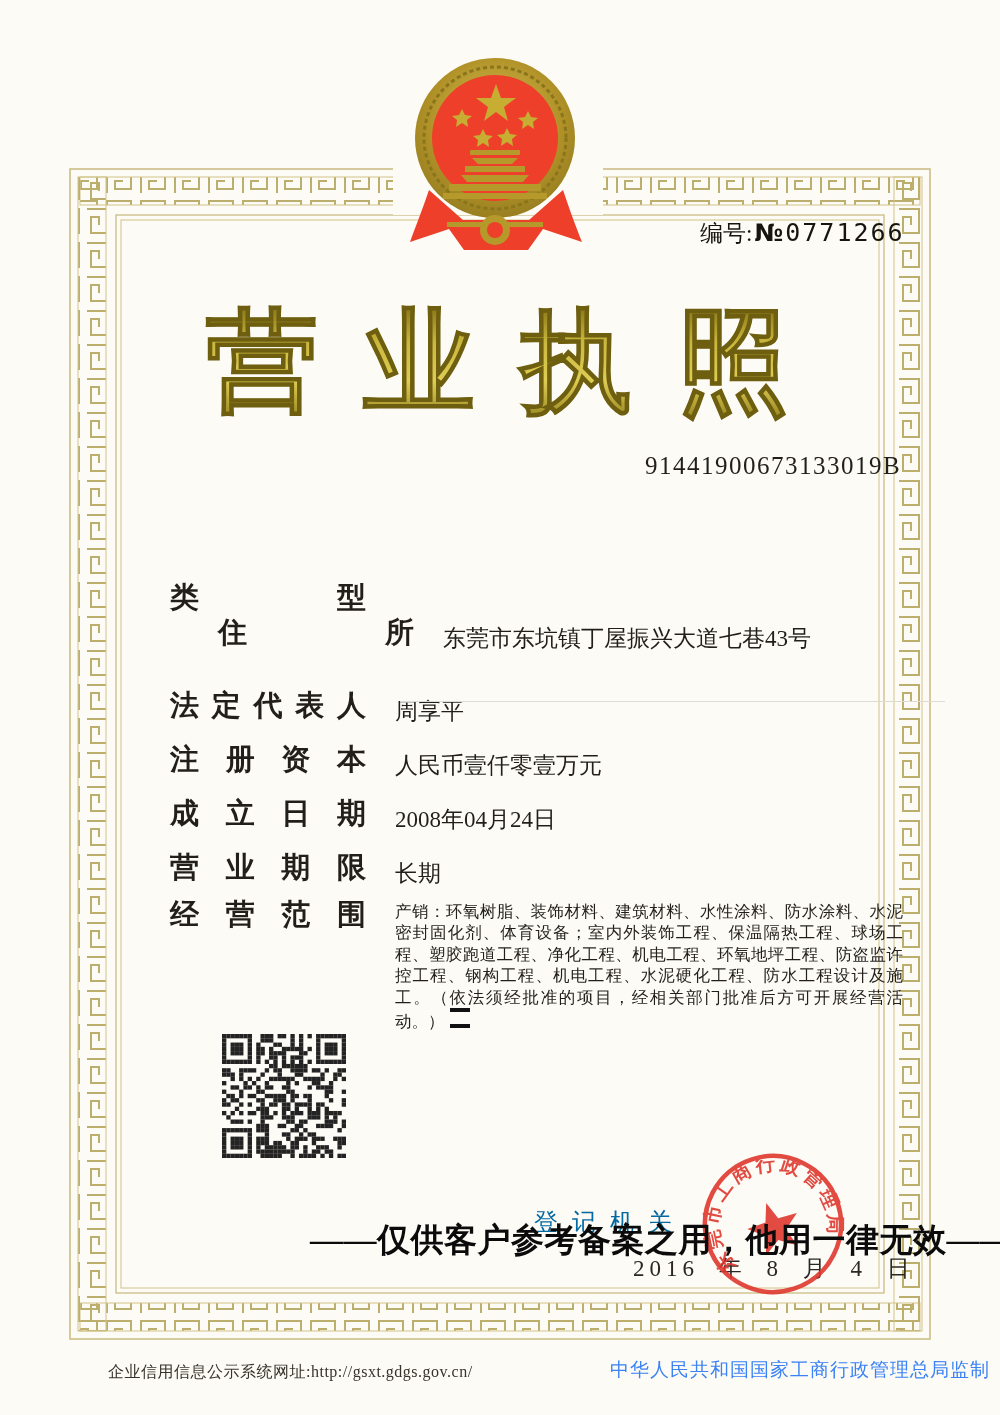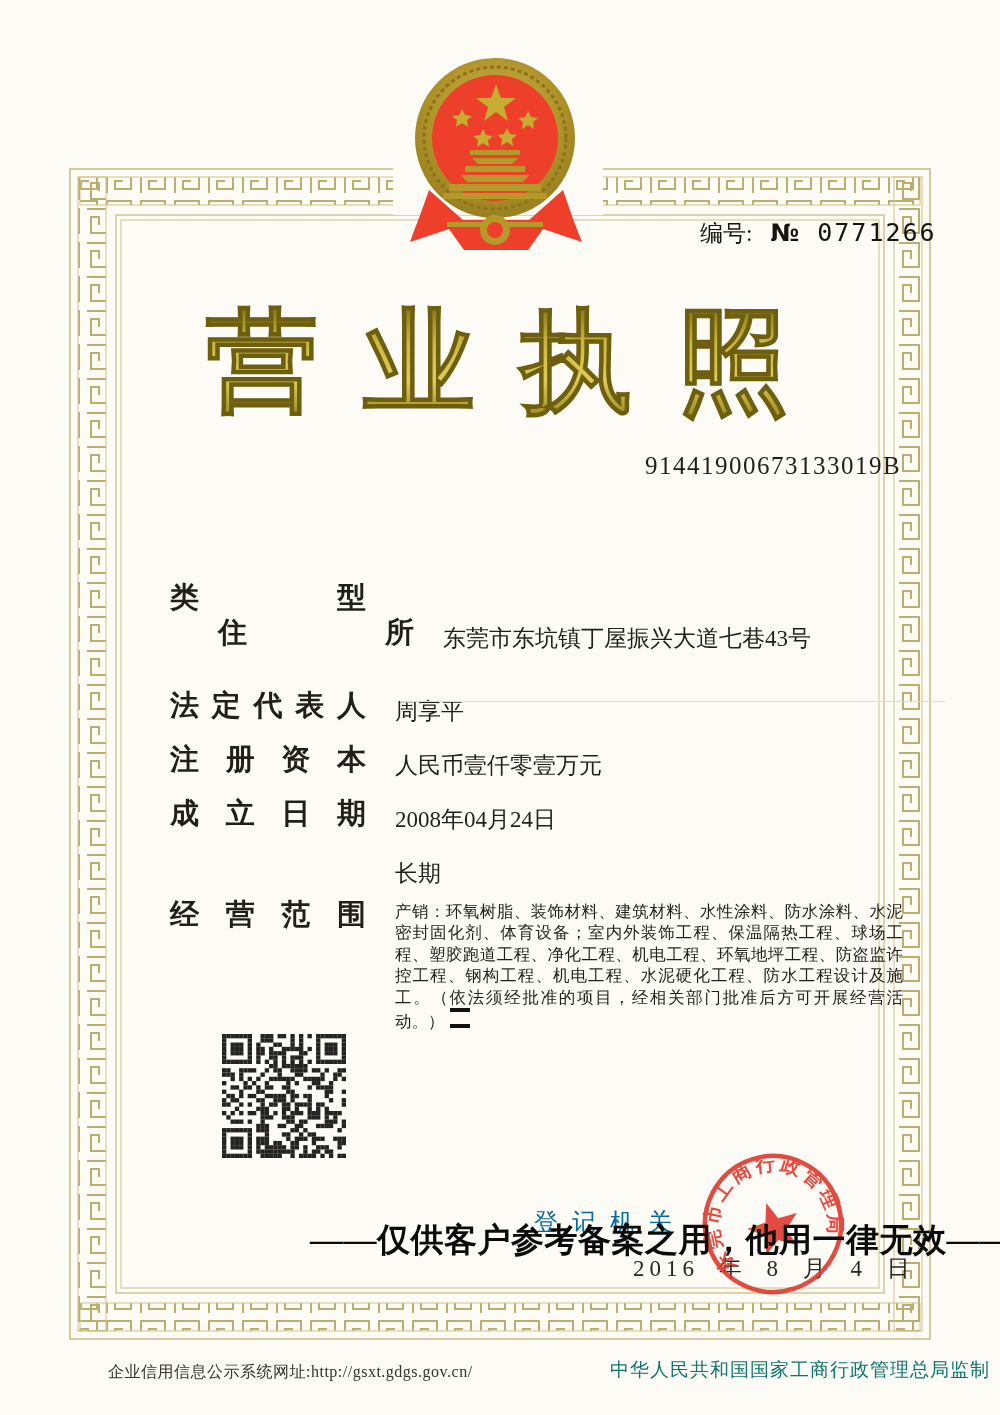--- a/index.html
+++ b/index.html
@@ -1,39 +1,39 @@
 <!DOCTYPE html>
 <html><head>
 <meta charset="utf-8">
 <style>
   html,body{margin:0;padding:0;}
   body{width:1000px;height:1415px;background:#f3f1ea;font-family:"Liberation Serif", serif;}
   .paper{position:relative;width:1000px;height:1415px;background:#fcfbf5;overflow:hidden;color:#221f1a;}
   .abs{position:absolute;}
   
-  .serial{top:218px;left:700px;display:flex;align-items:baseline;gap:18px;font-size:23px;color:#17140f;}
+  .serial{top:218px;left:700px;display:flex;align-items:baseline;gap:2px;font-size:23px;color:#17140f;}
   .serial .no-sym{font-family:"DejaVu Sans", sans-serif;font-weight:700;font-size:24px;}
   .serial .no-digits{font-family:"DejaVu Sans Mono", monospace;font-size:25px;letter-spacing:2px;}
   
   .credit{top:450px;left:0;width:1000px;height:36px;}
   .credit .lbl{position:absolute;left:405px;top:0;font-size:27px;font-weight:700;letter-spacing:2px;}
   .credit .val{position:absolute;left:645px;top:2px;font-size:25px;letter-spacing:1.5px;font-family:"Liberation Serif", serif;}
   
   .row{position:absolute;left:170px;width:740px;}
   .flabel{display:block;float:left;width:196px;font-size:29px;font-weight:700;text-align:justify;text-align-last:justify;line-height:1.1;}
   .fvalue{position:absolute;left:225px;top:6px;font-size:23px;white-space:nowrap;}
   .fvalue.scope{white-space:normal;width:508px;font-size:16.5px;line-height:1.3;text-align:justify;top:2px;}
   .endmark{display:inline-block;width:20px;height:12px;margin-left:5px;border-top:4.5px solid #111;border-bottom:4.5px solid #111;vertical-align:-1px;}
   
   .regauth{top:1206px;left:522px;font-size:24px;letter-spacing:14px;color:#0369a1;white-space:nowrap;z-index:8;margin-left:12px;}
   .regdate{top:1253px;left:633px;font-size:23px;letter-spacing:5px;word-spacing:9px;color:#2a2722;white-space:nowrap;z-index:8;}
   .watermark{top:1218px;left:310px;font-size:33px;font-weight:900;color:#0b0b0b;white-space:nowrap;letter-spacing:0.5px;z-index:50;}
   .stamp{top:1146px;left:695px;z-index:30;opacity:0.9;}
   .footer-left{top:1362px;left:108px;font-size:16px;color:#36332c;letter-spacing:0.5px;}
-  .footer-right{top:1357px;left:610px;font-size:19px;color:#0f766e;letter-spacing:1px;}
+  .footer-right{top:1357px;left:610px;font-size:19px;color:#3b82f6;letter-spacing:1px;}
   .scanline{top:701px;left:400px;width:545px;height:1px;background:#deddd5;}
   .qr{top:1034px;left:222px;}
 </style>
 </head>
 <body>
 
 <div class="paper">
 
   <svg class="abs" style="top:0;left:0;" width="1000" height="1415" aria-hidden="true">
     <defs>
@@ -125,20 +125,21 @@
   </div>
   <div class="row" style="top:744px;">
     <span class="flabel">注册资本</span>
     <span class="fvalue">人民币壹仟零壹万元</span>
   </div>
   <div class="row" style="top:798px;">
     <span class="flabel">成立日期</span>
     <span class="fvalue">2008年04月24日</span>
   </div>
   <div class="row" style="top:852px;">
+    <span class="flabel">营业期限</span>
     <span class="fvalue">长期</span>
   </div>
   <div class="row" style="top:899px;">
     <span class="flabel">经营范围</span>
     <span class="fvalue scope"><span>产销：环氧树脂、装饰材料、建筑材料、水性涂料、防水涂料、水泥密封固化剂、体育设备；室内外装饰工程、保温隔热工程、球场工程、塑胶跑道工程、净化工程、机电工程、环氧地坪工程、防盗监许控工程、钢构工程、机电工程、水泥硬化工程、防水工程设计及施工。（依法须经批准的项目，经相关部门批准后方可开展经营活动。）</span><span class="endmark"></span></span>
   </div>
 
   <div class="abs scanline"></div>
 
   <svg class="abs qr" width="124" height="124">

